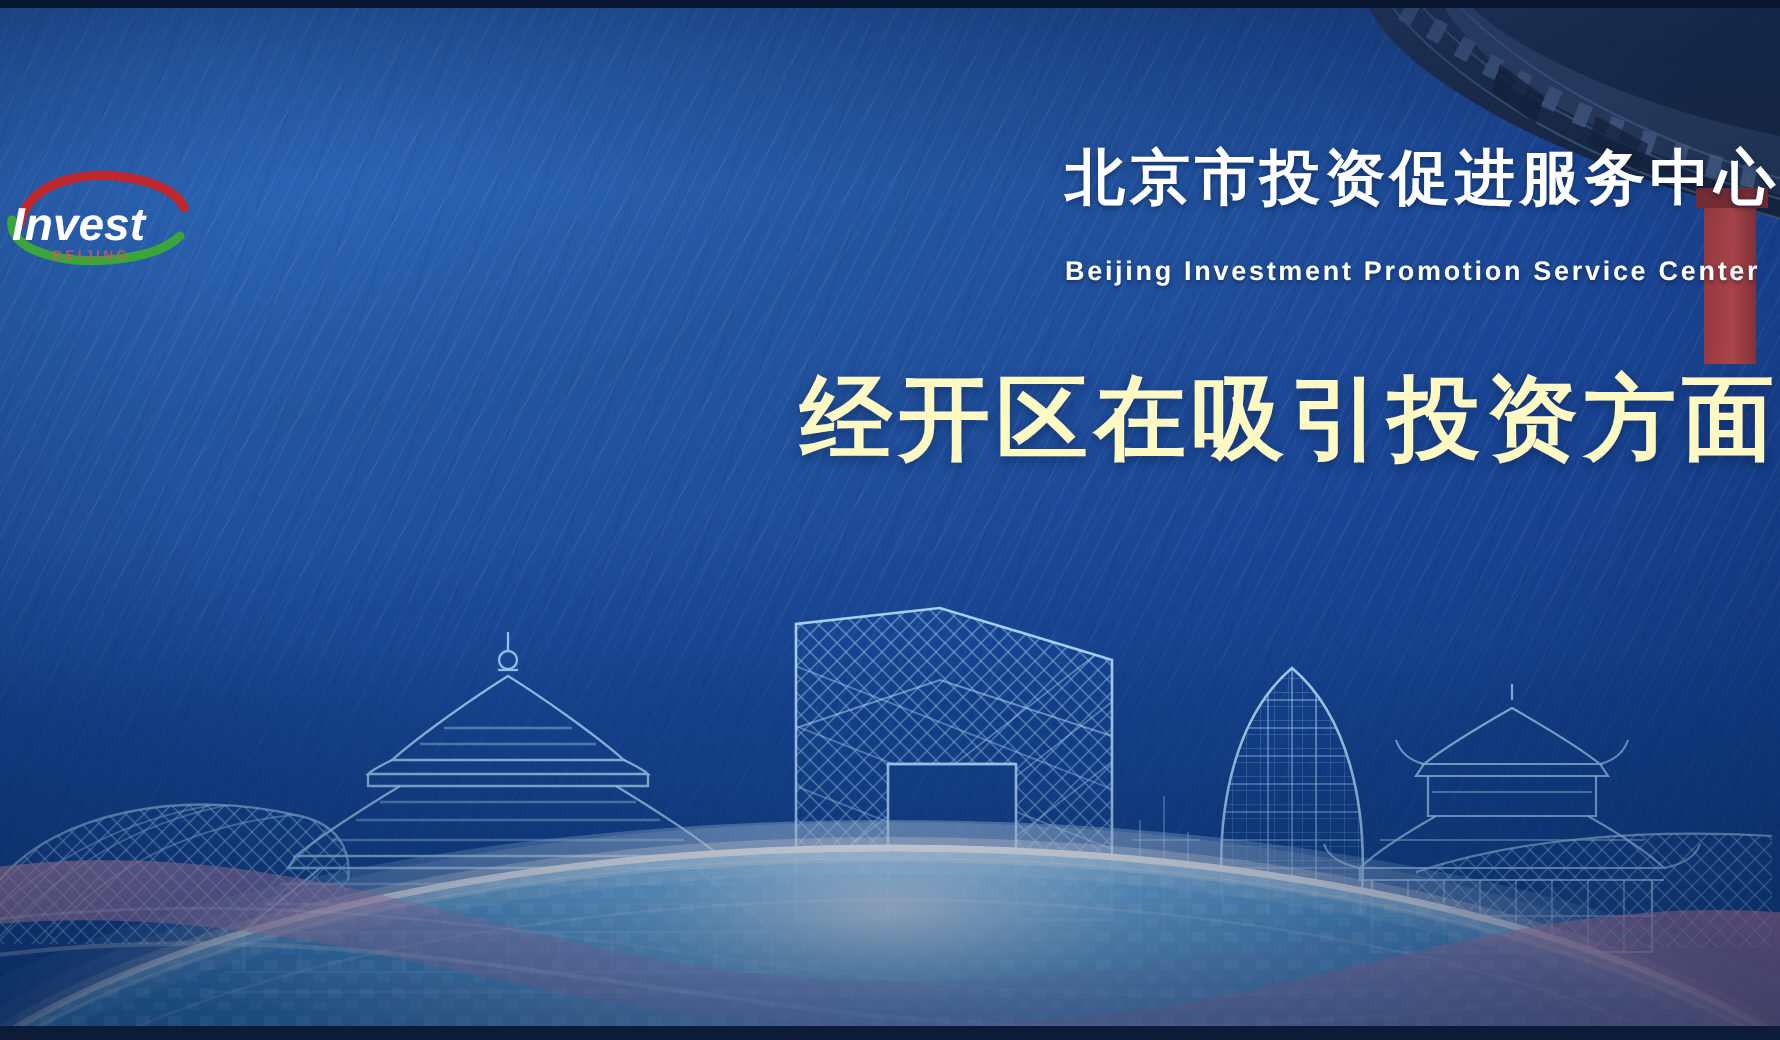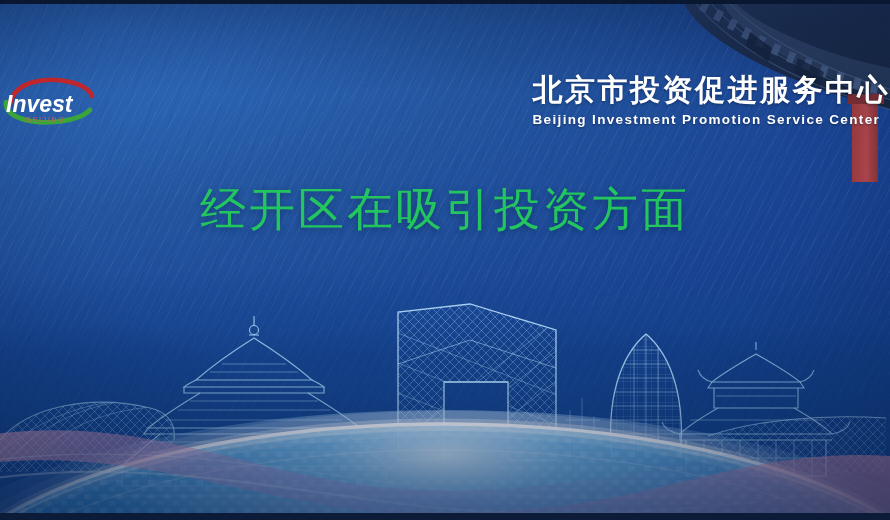--- a/index.html
+++ b/index.html
@@ -105,40 +105,41 @@
     line-height: 1.08;
     white-space: nowrap;
     text-shadow: 0 1px 3px rgba(4,20,52,.5);
   }
   .org-en {
     font-size: 13.5px;
     font-weight: 700;
     color: #ffffff;
     letter-spacing: 1.35px;
     line-height: 1.2;
-    margin-top: 5px;
+    margin-top: 22px;
     white-space: nowrap;
     text-shadow: 0 1px 2px rgba(4,20,52,.5);
   }
 
   
   .headline {
     position: absolute;
     top: 178px; left: 0; right: 0;
     text-align: center;
     z-index: 25;
   }
   .headline-line {
     font-size: 46px;
-    font-weight: 400;
-    color: #22c55e;
+    font-weight: 700;
+    color: #fef9c3;
     letter-spacing: 3px;
     line-height: 1.38;
     white-space: nowrap;
     text-shadow: 0 2px 6px rgba(6,26,66,.45);
+    text-align: right;
   }
 </style>
 </head>
 <body>
 
 <div id="stage">
 
   <div class="layer bg-base"></div>
   <div class="layer bg-streaks"></div>
   <div class="layer bg-lower"></div>

